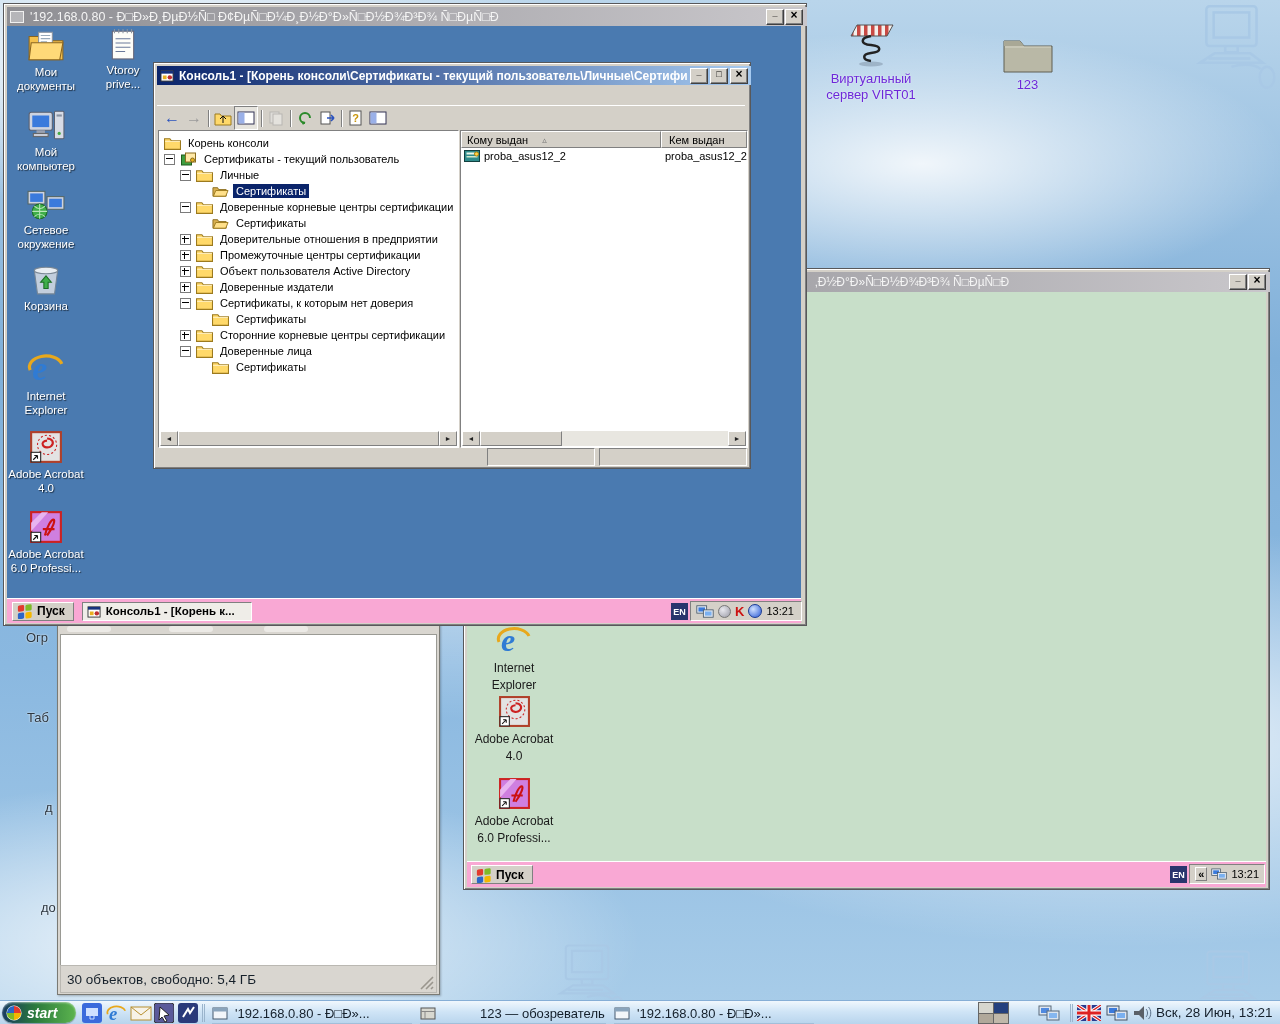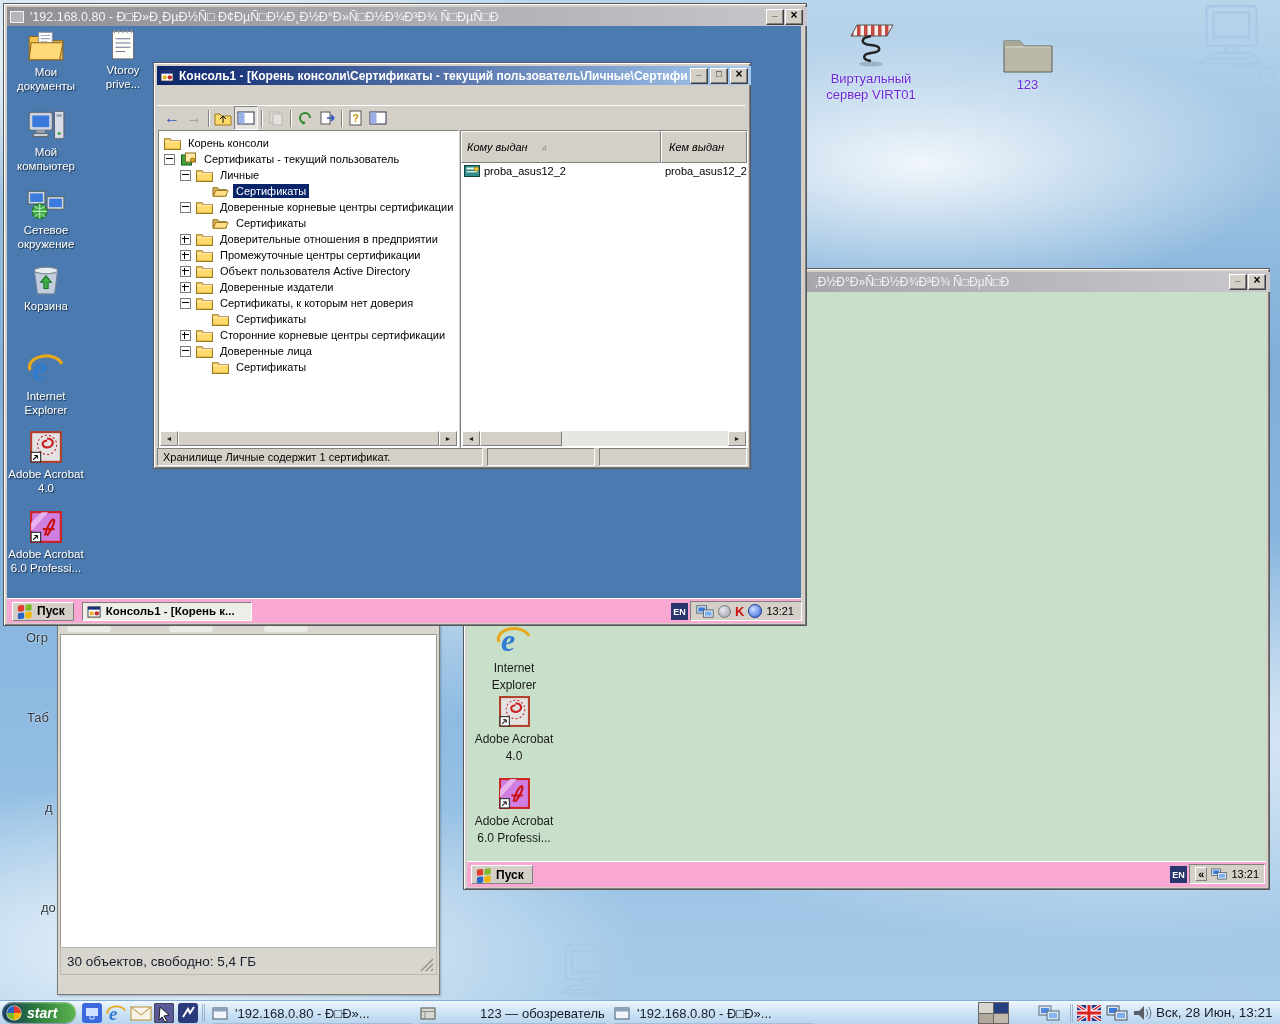--- a/index.html
+++ b/index.html
@@ -335,21 +335,21 @@
   </div>
 </div>
 
 <div class="abs" style="left:57px;top:622px;width:381px;height:371px;z-index:2;background:#d9d6d0;border:1px solid #7a7a74;box-shadow:1px 1px 2px rgba(0,0,0,.25);">
   <div class="abs" style="left:1px;top:1px;width:377px;height:10px;background:#d9d6d0;">
     <div class="abs" style="left:8px;top:2px;width:44px;height:6px;background:#eceae6;border-radius:3px;"></div>
     <div class="abs" style="left:110px;top:2px;width:44px;height:6px;background:#eceae6;border-radius:3px;"></div>
     <div class="abs" style="left:205px;top:2px;width:44px;height:6px;background:#eceae6;border-radius:3px;"></div>
   </div>
   <div class="abs" style="left:2px;top:11px;width:375px;height:330px;background:#fff;border:1px solid #9a9a94;"></div>
-  <div class="abs" style="left:2px;top:324px;width:375px;height:26px;background:#d9d6d0;border:1px solid #bab8b2;display:flex;align-items:center;">
+  <div class="abs" style="left:2px;top:342px;width:375px;height:26px;background:#d9d6d0;border:1px solid #bab8b2;display:flex;align-items:center;">
     <span style="padding-left:6px;font-size:13.5px;color:#16202a;">30 объектов, свободно: 5,4 ГБ</span>
     <svg class="abs" style="right:2px;bottom:2px;" width="16" height="16">
         <path d="M15 3L3 15M15 8L8 15M15 13l-2 2" stroke="#9a968e" stroke-width="1.6"></path>
       </svg>
   </div>
 </div>
 
 <div class="abs cwin" style="left:3px;top:3px;width:802px;height:621px;z-index:3">
   <div class="abs tbar tb-gray" style="left:3px;top:3px;width:794px;height:19px;">
     <span style="width:12px;height:10px;border:1px solid #f0f0f0;background:rgba(255,255,255,.35);margin-right:6px;flex:none;"></span>
@@ -595,21 +595,21 @@
       </div>
     </div>
     <div class="hsb">
       <span class="sbtn">◄</span>
       <span class="thumb" style="flex:1;margin-right:0;"></span>
       <span class="sbtn">►</span>
     </div>
   </div>
 
   <div class="abs sunk" style="left:306px;top:67px;width:286px;height:316px;background:#fff;overflow:hidden;">
-    <div style="display:flex;height:32px;font-style:italic;">
+    <div style="display:flex;height:17px;">
       <div class="hcell" style="width:200px;">
         <span>Кому выдан</span>
         <span style="margin-left:14px;color:#777;font-size:9px;">▵</span>
       </div>
       <div class="hcell" style="flex:1;padding-left:7px;">
         <span>Кем выдан</span>
       </div>
     </div>
     <div class="trow" style="padding-left:3px;position:relative;">
       <svg class="ti" style="width:16px;">
@@ -620,23 +620,20 @@
     </div>
     <div class="hsb">
       <span class="sbtn">◄</span>
       <span class="thumb" style="width:80px;"></span>
       <span style="flex:1"></span>
       <span class="sbtn">►</span>
     </div>
   </div>
 
   <div class="abs" style="left:3px;top:385px;width:590px;height:18px;">
-    <div class="sseg" style="left:0;width:326px;">
-        <span>Хранилище Личные содержит 1 сертификат.</span>
-      </div>
     <div class="sseg" style="left:330px;width:108px;"></div>
     <div class="sseg" style="left:442px;width:148px;"></div>
   </div>
 </div>
 
 <div class="abs hostbar" style="left:0;top:1000px;width:1280px;height:24px;z-index:10">
 
   <div class="abs" style="left:2px;top:1px;width:74px;height:21px;border-radius:11px;
        background:linear-gradient(90deg,#17395f,#2a7a3c 45%,#5cb44e);box-shadow:inset 0 1px 2px rgba(255,255,255,.5),0 1px 1px rgba(0,0,0,.3);
        display:flex;align-items:center;gap:5px;padding-left:4px;box-sizing:border-box;">

